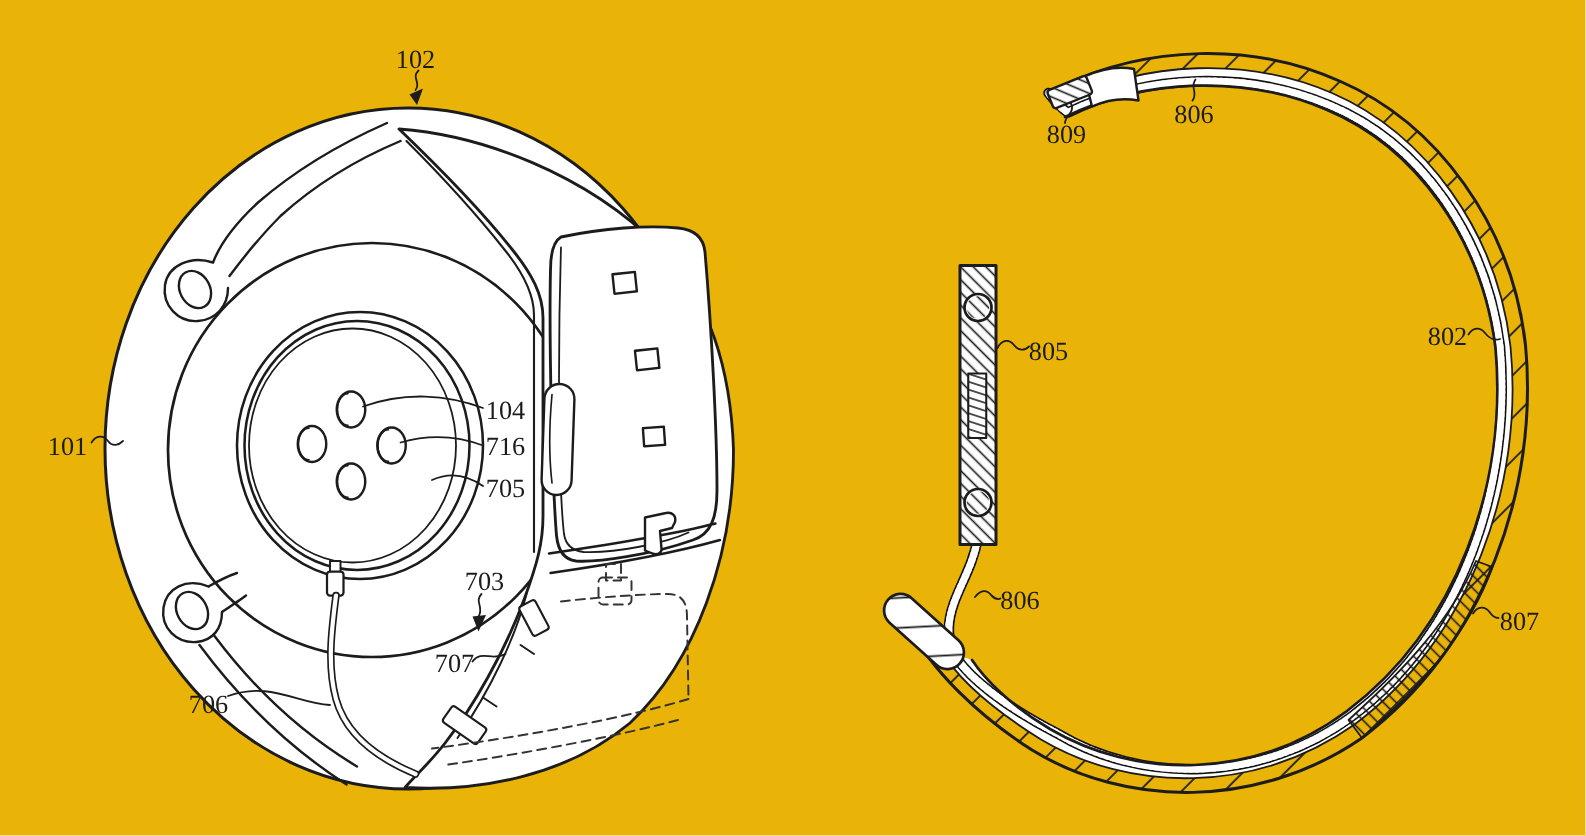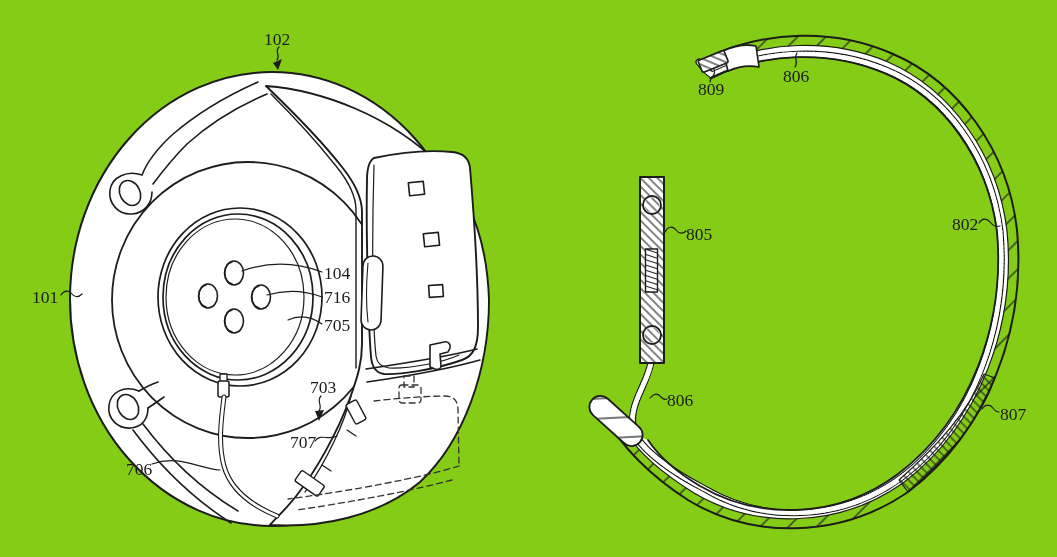--- a/index.html
+++ b/index.html
@@ -1,16 +1,16 @@
 <!DOCTYPE html>
 <html><head>
 <meta charset="utf-8">
 <style>
   html,body { margin:0; padding:0; background:#ffffff; }
-  .stage { width:1057px; height:557px; position:relative; background:#84cc16; overflow:hidden; }
+  .stage { width:1057px; height:557px; position:relative; background:#eab308; overflow:hidden; }
   .lbl { font-family:"Liberation Serif", serif; font-size:17.5px; fill:#1c1c1c; }
   svg { display:block; }
 </style>
 </head>
 <body>
 
 <div class="stage">
 <svg width="1057" height="557" viewBox="0 0 1057 557">
   <defs>
     <pattern id="segPat" width="20" height="20" patternUnits="userSpaceOnUse" patternTransform="rotate(45)">

